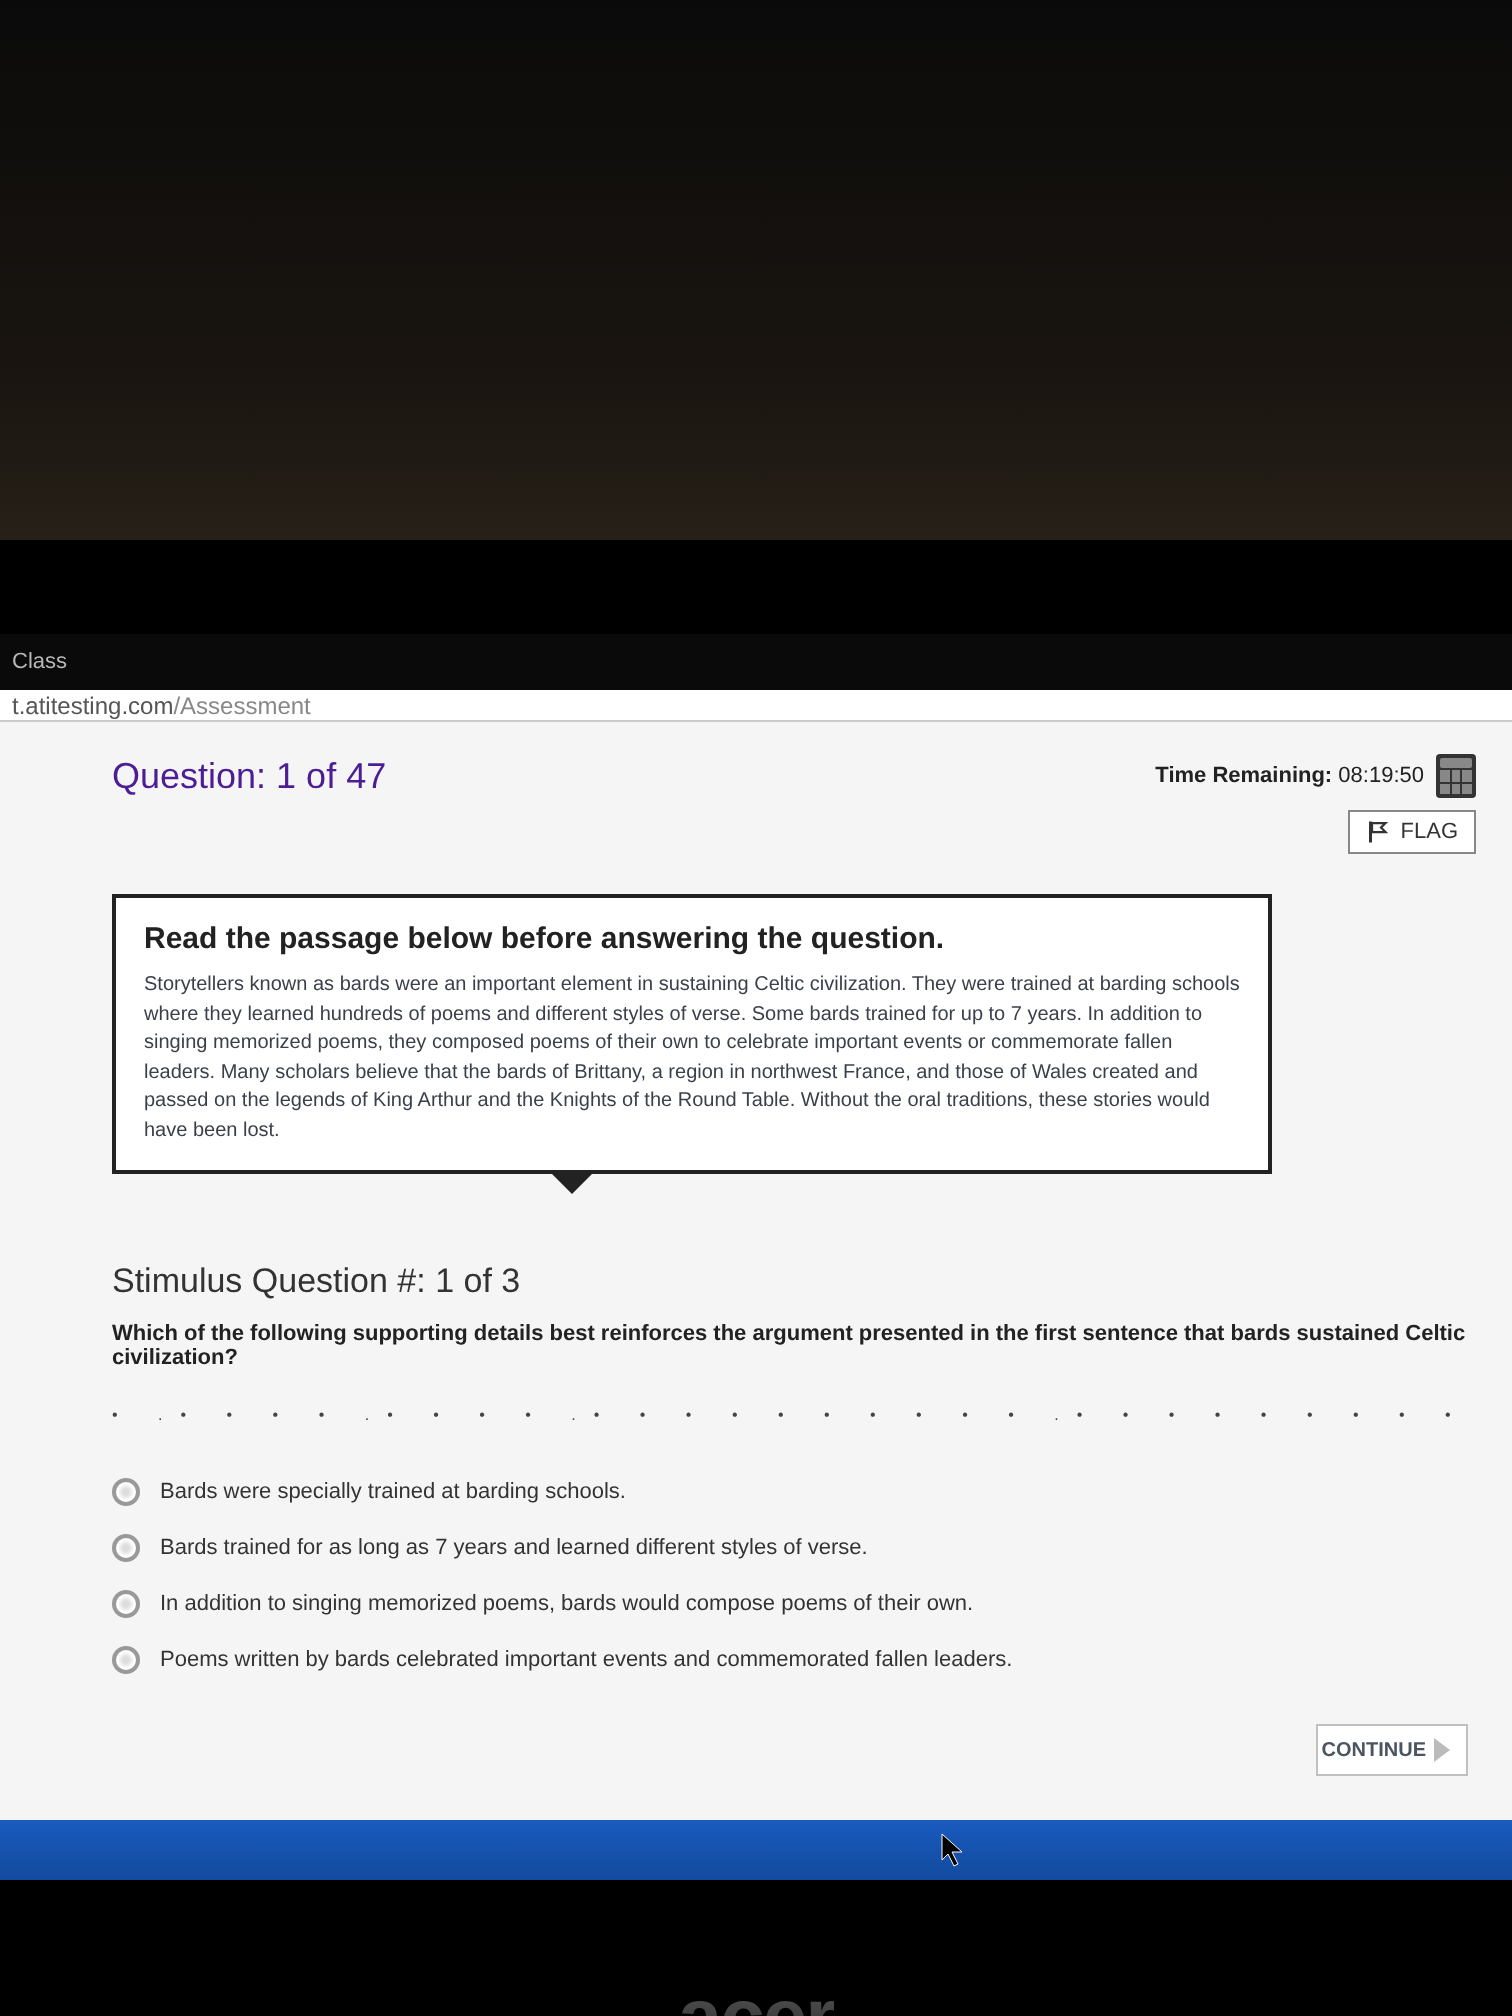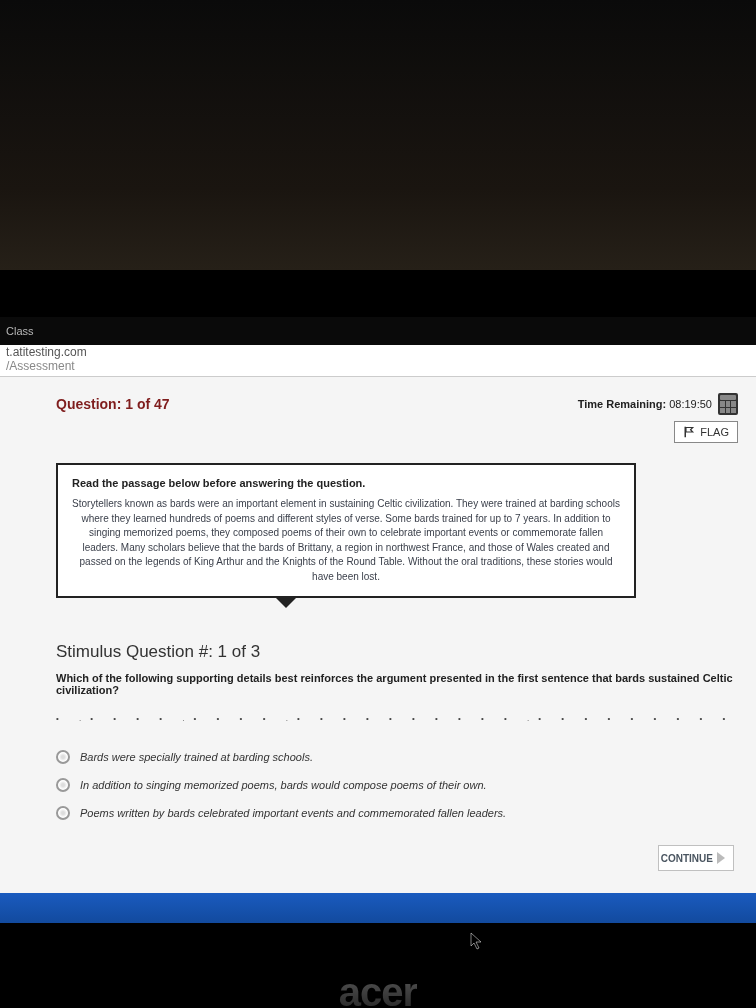--- a/index.html
+++ b/index.html
@@ -42,41 +42,41 @@
       display: flex;
       align-items: center;
       gap: 8px;
       margin-left: -4px;
     }
     .tab .close { color: #555; font-size: 13px; line-height: 1; }
     .new-tab { color: #444; font-size: 16px; padding: 0 10px; }
     .url-bar {
       background: #fff;
       border-bottom: 1px solid #ccc;
-      height: 32px;
-      display: flex;
+      height: 16px;
+      display: flex;
+      align-items: center;
       padding-left: 6px;
       font-size: 12px;
       color: #555;
-      flex-direction: column;
     }
     .url-path { color: #888; }
     .page {
       background: #f5f5f5;
       padding: 16px 18px 22px 56px;
       min-height: 490px;
       position: relative;
     }
     .q-header {
       display: flex;
       justify-content: space-between;
       align-items: center;
       margin-bottom: 6px;
     }
-    .q-title { font-weight: bold; font-size: 14px; color: #7f1d1d; }
+    .q-title { font-weight: normal; font-size: 18px; color: #4c1d95; }
     .right-hdr { display: flex; align-items: center; gap: 6px; }
     .time-label { font-size: 11px; color: #222; }
     .time-label b { font-weight: bold; }
     .calc-icon {
       width: 20px; height: 22px;
       background: #333;
       border-radius: 2px;
       display: flex; flex-direction: column; padding: 2px; gap: 1px;
     }
     .calc-icon .sc { height: 5px; background: #888; border-radius: 1px; }
@@ -95,36 +95,36 @@
       justify-content: space-between;
     }
     .flag-svg { width:12px; height:12px; }
     .passage-box {
       border: 2px solid #222;
       background: #fff;
       padding: 12px 14px;
       width: 580px;
       position: relative;
     }
-    .passage-title { font-size: 11px; font-weight: bold; color: #222; margin-bottom: 8px; }
-    .passage-text { font-size: 10px; color: #3a3f4a; line-height: 1.45; text-align: center; }
+    .passage-title { font-size: 15px; font-weight: bold; color: #222; margin-bottom: 8px; }
+    .passage-text { font-size: 10px; color: #3a3f4a; line-height: 1.45; }
     .tri-down {
       position: absolute;
       left: 50%;
       bottom: -12px;
       transform: translateX(-70px);
       width: 0; height: 0;
       border-left: 10px solid transparent;
       border-right: 10px solid transparent;
       border-top: 10px solid #222;
     }
     .stim-label { font-size: 17px; font-weight: normal; color: #333; margin-top: 44px; }
     .question-text { font-size: 11px; font-weight: bold; color: #222; margin-top: 10px; }
     .dots-row { margin: 18px 0; color:#444; font-size: 8px; letter-spacing: 9px; overflow:hidden; white-space:nowrap;}
-    .options { margin-top: 20px; font-style: italic; }
+    .options { margin-top: 20px; }
     .option {
       display: flex;
       align-items: center;
       gap: 10px;
       padding: 7px 0;
       font-size: 11px;
       color: #333;
     }
     .radio {
       width: 14px; height: 14px;
@@ -205,20 +205,24 @@
 
   <div class="dots-row">• .• • • • .• • • • .• • • • • • • • • • .• • • • • • • • • • • • • • • • •</div>
 
   <div class="options">
     <div class="option">
       <div class="radio"></div>
       <span>Bards were specially trained at barding schools.</span>
     </div>
     <div class="option">
       <div class="radio"></div>
+      <span>Bards trained for as long as 7 years and learned different styles of verse.</span>
+    </div>
+    <div class="option">
+      <div class="radio"></div>
       <span>In addition to singing memorized poems, bards would compose poems of their own.</span>
     </div>
     <div class="option">
       <div class="radio"></div>
       <span>Poems written by bards celebrated important events and commemorated fallen leaders.</span>
     </div>
   </div>
 
   <div class="continue-wrap">
     <button class="continue-btn">

